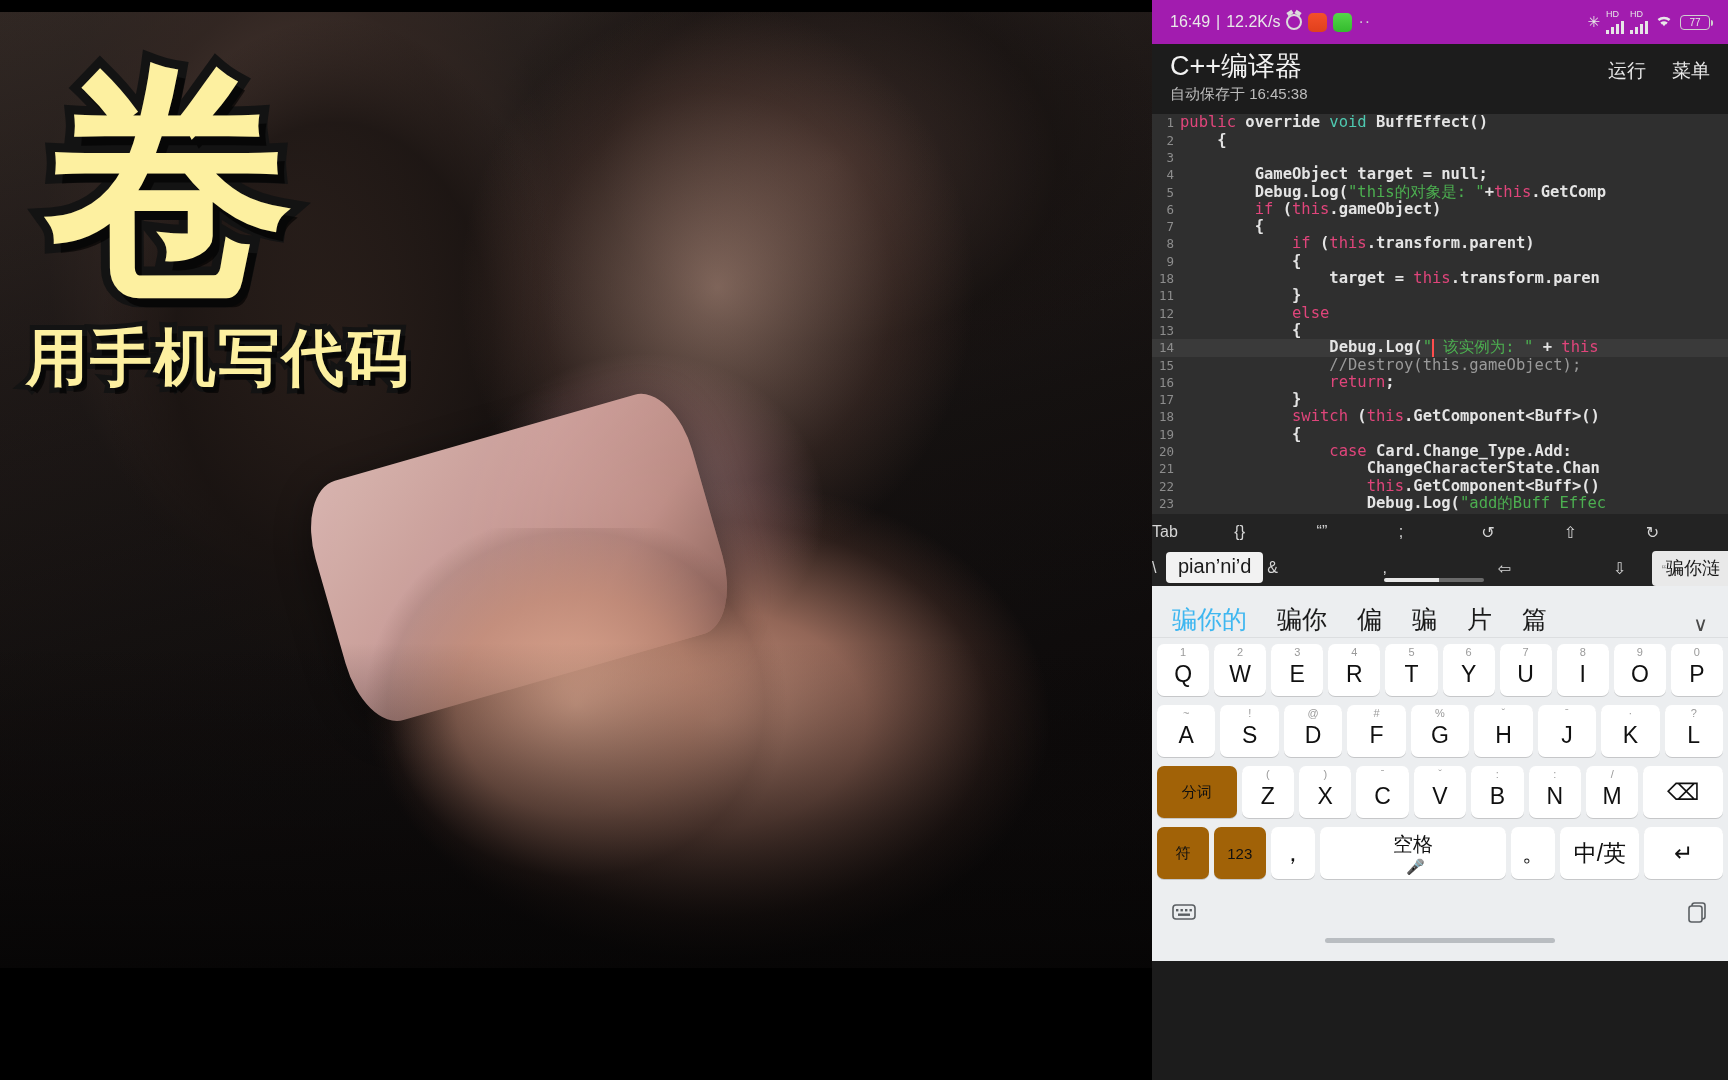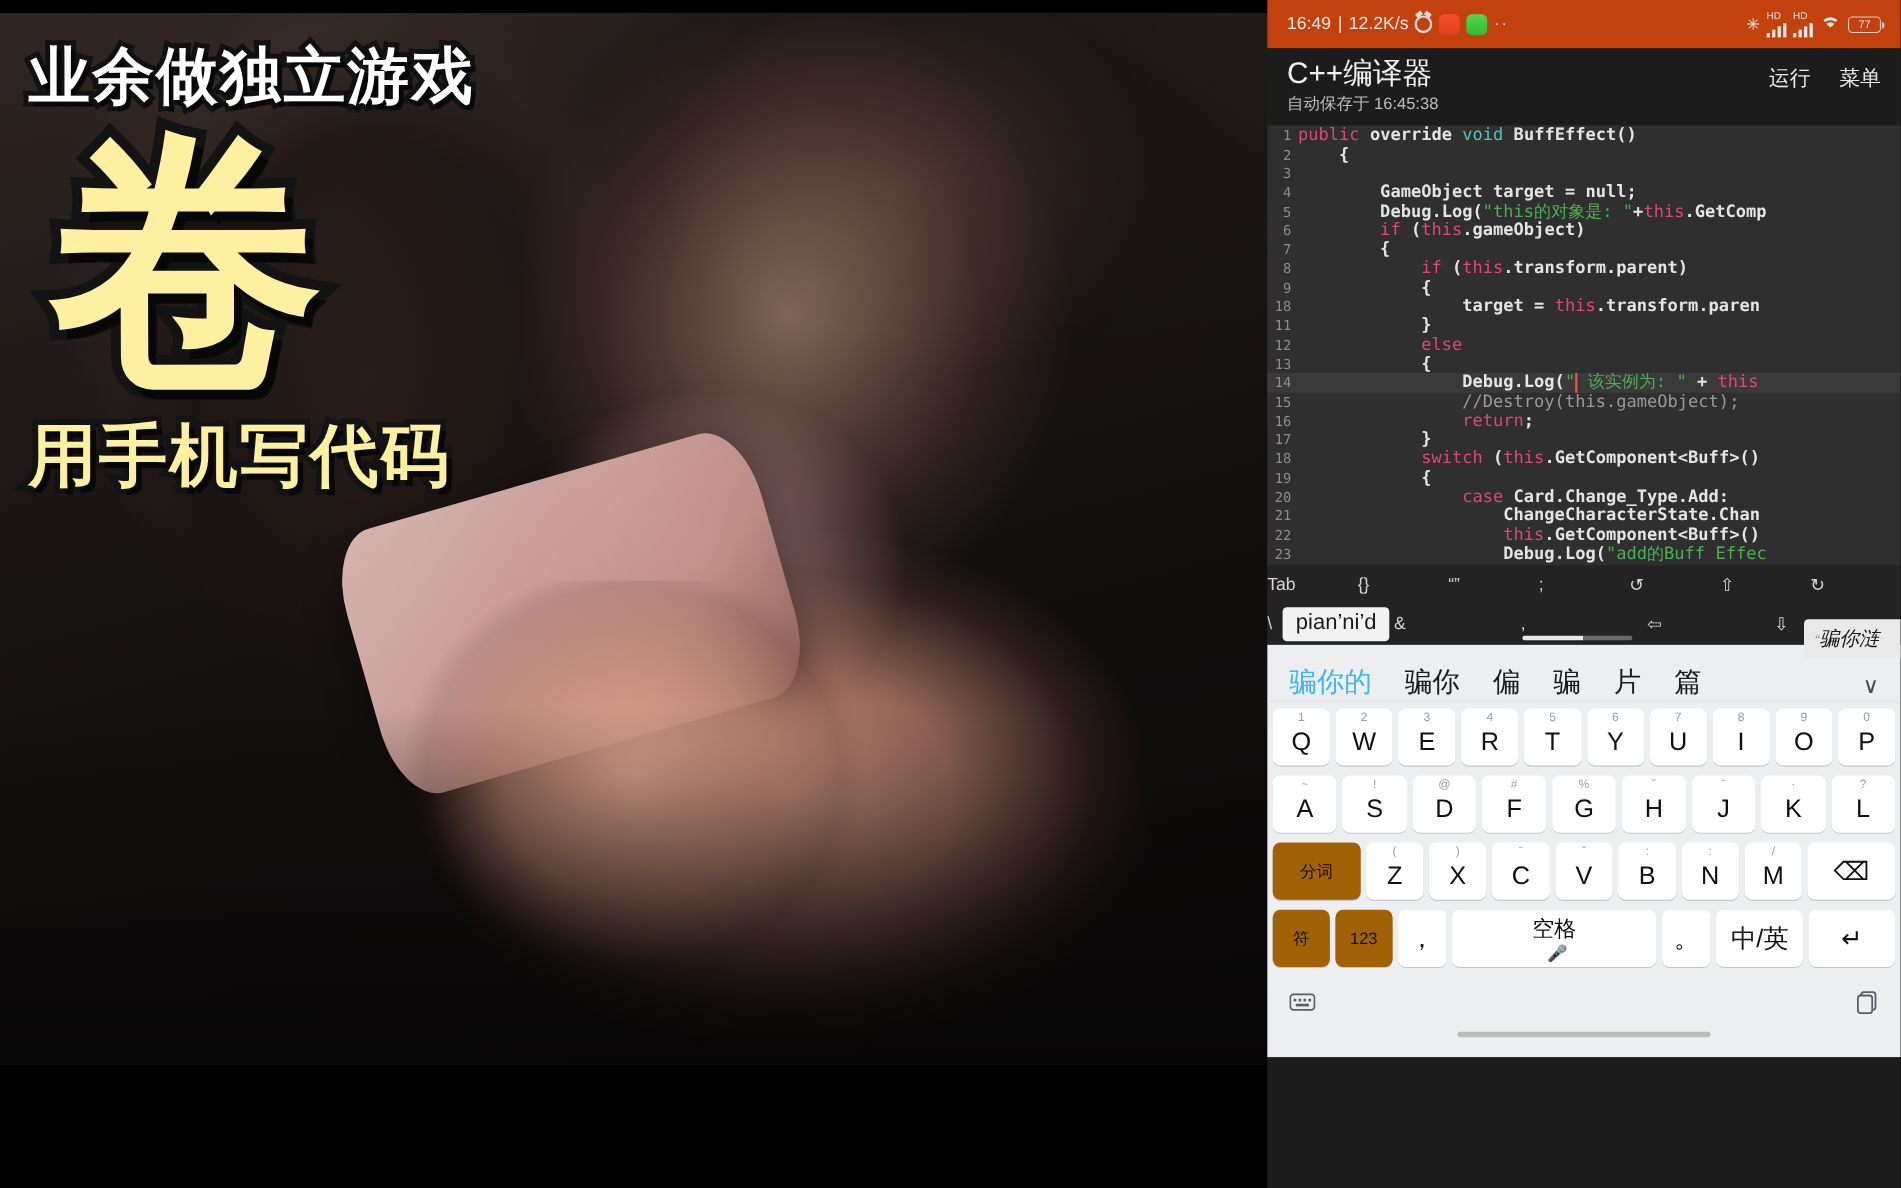--- a/index.html
+++ b/index.html
@@ -82,21 +82,21 @@
   
   .phone {
     position: absolute; right: 0; top: 0; width: 576px; height: 1080px;
     background: #1c1c1c; overflow: hidden;
   }
 
   
   .statusbar {
     height: 44px; display: flex; align-items: center;
     padding: 0 18px; color: #e9e9e9; font-size: 16px;
-    background: #c2410c;
+    background: #a21caf;
   }
   .sb-left { display: flex; align-items: center; gap: 6px; white-space: nowrap; }
   .sb-spacer { flex: 1; }
   .sb-right { display: flex; align-items: center; gap: 6px; }
   .sb-dot-icon { width: 19px; height: 19px; border-radius: 5px; display:inline-block; }
   .ic-alarm { width: 16px; height: 16px; border: 2px solid #dcdcdc; border-radius: 50%; position: relative; display:inline-block;}
   .ic-alarm::before, .ic-alarm::after { content:""; position:absolute; top:-5px; width:6px; height:4px; background:#dcdcdc; }
   .ic-alarm::before { left:-1px; transform: rotate(-35deg);} .ic-alarm::after { right:-1px; transform: rotate(35deg);}
   .ic-red { background: linear-gradient(#f4502a,#e0401c); }
   .ic-green { background: linear-gradient(#55d64a,#33bb2d); }
@@ -154,23 +154,23 @@
     position:absolute; left:232px; bottom:4px; width:100px; height:4px; border-radius:2px;
     background: linear-gradient(to right,#e8e8e8 0 55%, #6a6a6a 55% 100%);
   }
   .pinyin-chip {
     position:absolute; left:14px; top:2px;
     background:#f2f2f2; color:#1a1a1a; font-size:20px;
     padding:3px 12px 5px 12px; border-radius:4px; z-index:5;
     font-family:"Liberation Sans",sans-serif;
   }
   .compose-chip {
-    position:absolute; right:0; top:13px;
+    position:absolute; right:0; top:1px;
     background:#e9e9e9; color:#1a1a1a; font-size:18px;
-    padding:5px 20px 6px 10px; border-radius:4px 0 0 4px;font-style:italic;
+    padding:5px 8px 6px 10px; border-radius:4px 0 0 4px;
   }
   .compose-chip .q { color:#8a8a8a; font-size:13px; }
 
   
   .ime { background:#eceef0; }
   .cand-bar {
     display:flex; align-items:flex-end; height:52px;
     padding:0 8px 1px 20px; border-bottom:1px solid #dcdee0;
   }
   .cand { color:#1b1b1b; font-size:25px; margin-right:30px; white-space:nowrap; }
@@ -217,21 +217,20 @@
   <div class="photo-panel">
     <div class="photo-bg"></div>
     <div class="photo-hair"></div>
     <div class="photo-figure"></div>
     <div class="photo-phone"></div>
     <div class="photo-hands"></div>
     <div class="photo-dark-bottom"></div>
   </div>
 
   <div class="title-stack">
-    <div class="t-line1">业余做独立游戏</div>
     <div class="t-big">卷</div>
     <div class="t-line3">用手机写代码</div>
   </div>
 
   <div class="phone">
 
     <div class="statusbar">
       <div class="sb-left">
         <span>16:49</span>
         <span>|</span>

